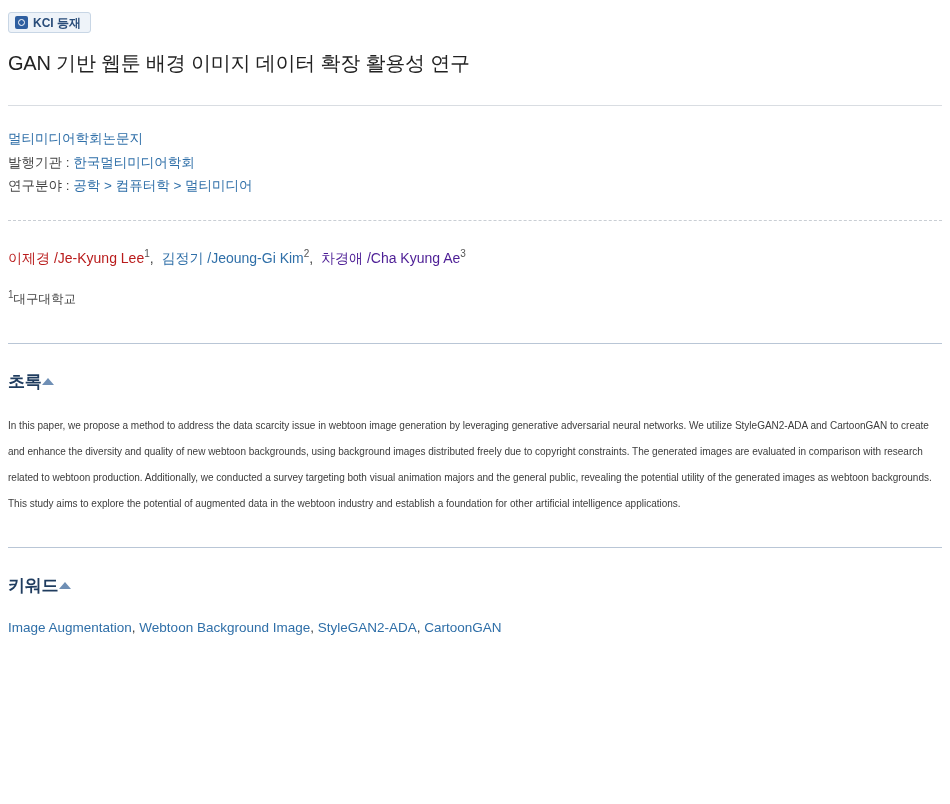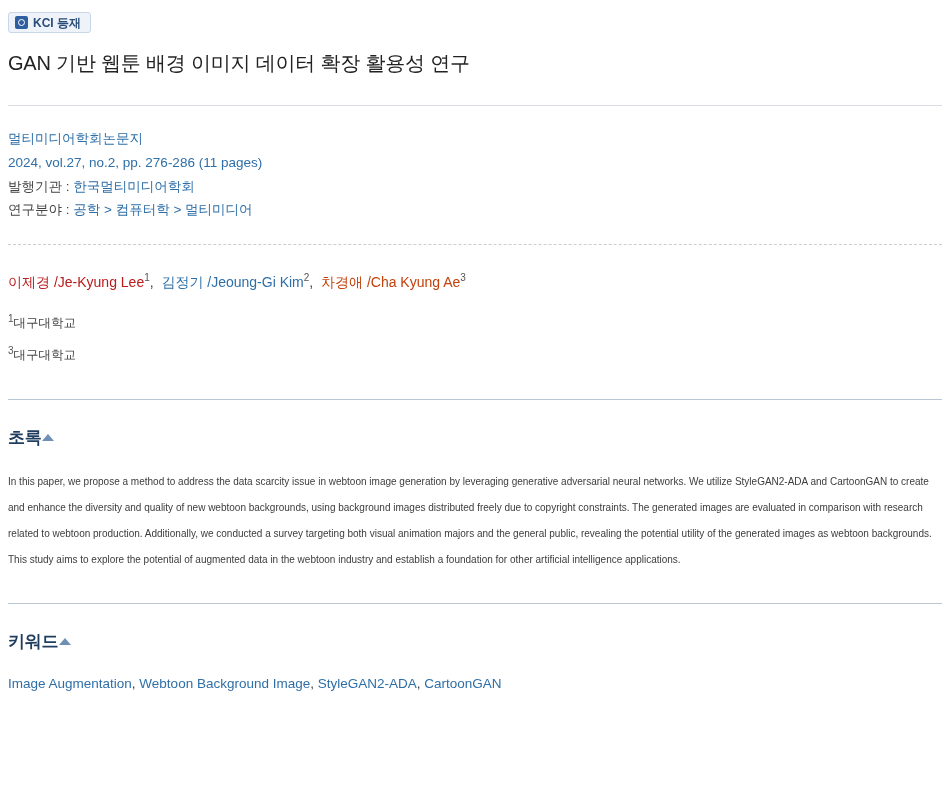--- a/index.html
+++ b/index.html
@@ -202,40 +202,36 @@
   </div>
 
   <h1 class="title-ko">GAN 기반 웹툰 배경 이미지 데이터 확장 활용성 연구</h1>
 
   <hr class="rule-solid">
 
   <div class="meta">
     <div class="journal-name">
       <span>멀티미디어학회논문지</span>
     </div>
-    <div class="issue">
-      <span>2024, vol.27, no.2, pp. 276-286 (11 pages)</span>
-    </div>
     <div class="row-plain">
       <span class="label">발행기관 : </span><a class="link" href="#">한국멀티미디어학회</a>
     </div>
     <div class="row-plain">
       <span class="label">연구분야 : </span><a class="link" href="#">공학 &gt; 컴퓨터학 &gt; 멀티미디어</a>
     </div>
   </div>
 
   <hr class="rule-dashed">
 
   <div class="authors">
-    <a class="link" href="#" style="color:#b91c1c;text-decoration:none">이제경 /Je-Kyung Lee</a><sup>1</sup><span class="sep">,&nbsp;&nbsp;</span><a class="link" href="#" style="color:#2f6fa8;text-decoration:none">김정기 /Jeoung-Gi Kim</a><sup>2</sup><span class="sep">,&nbsp;&nbsp;</span><a class="link" href="#" style="color:#c2410c;text-decoration:none">차경애 /Cha Kyung Ae</a><sup>3</sup>
+    <a class="link" href="#" style="color:#b91c1c;text-decoration:none">이제경 /Je-Kyung Lee</a><sup>1</sup><span class="sep">,&nbsp;&nbsp;</span><a class="link" href="#" style="color:#2f6fa8;text-decoration:none">김정기 /Jeoung-Gi Kim</a><sup>2</sup><span class="sep">,&nbsp;&nbsp;</span><a class="link" href="#" style="color:#4c1d95;text-decoration:none">차경애 /Cha Kyung Ae</a><sup>3</sup>
   </div>
 
   <div class="affils">
     <div><sup>1</sup><span>대구대학교</span></div>
-    <div><sup>3</sup><span>대구대학교</span></div>
   </div>
 
   <hr class="rule-blue">
 
   <div class="section-head">
     <span class="stitle">초록</span>
     <span class="caret"></span>
   </div>
 
   <p class="abstract">In this paper, we propose a method to address the data scarcity issue in webtoon image generation by leveraging generative adversarial neural networks. We utilize StyleGAN2-ADA and CartoonGAN to create and enhance the diversity and quality of new webtoon backgrounds, using background images distributed freely due to copyright constraints. The generated images are evaluated in comparison with research related to webtoon production. Additionally, we conducted a survey targeting both visual animation majors and the general public, revealing the potential utility of the generated images as webtoon backgrounds. This study aims to explore the potential of augmented data in the webtoon industry and establish a foundation for other artificial intelligence applications.</p>

